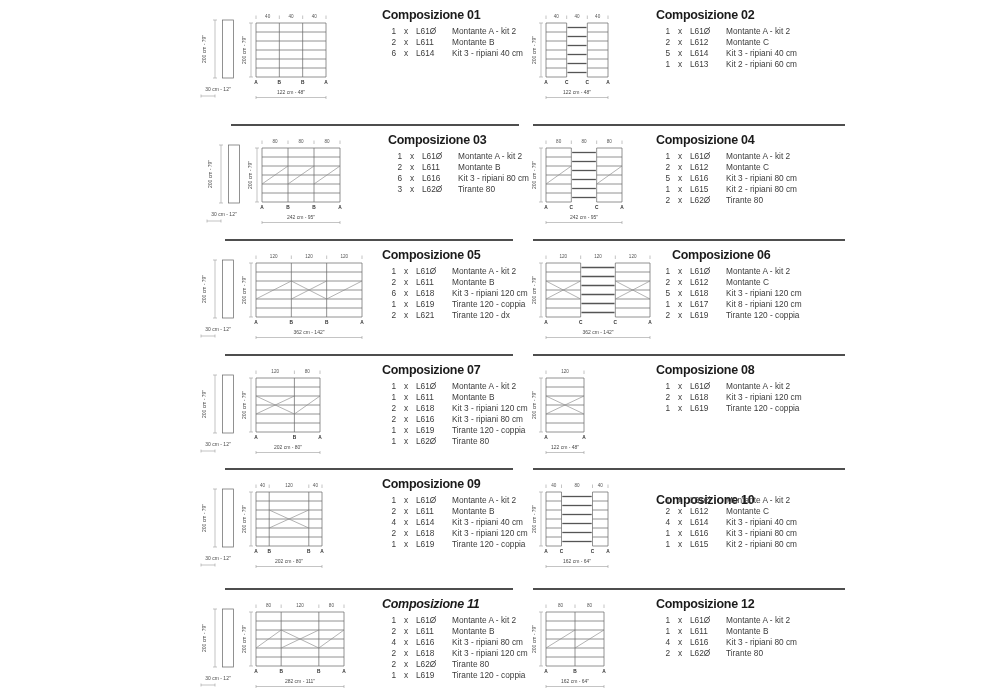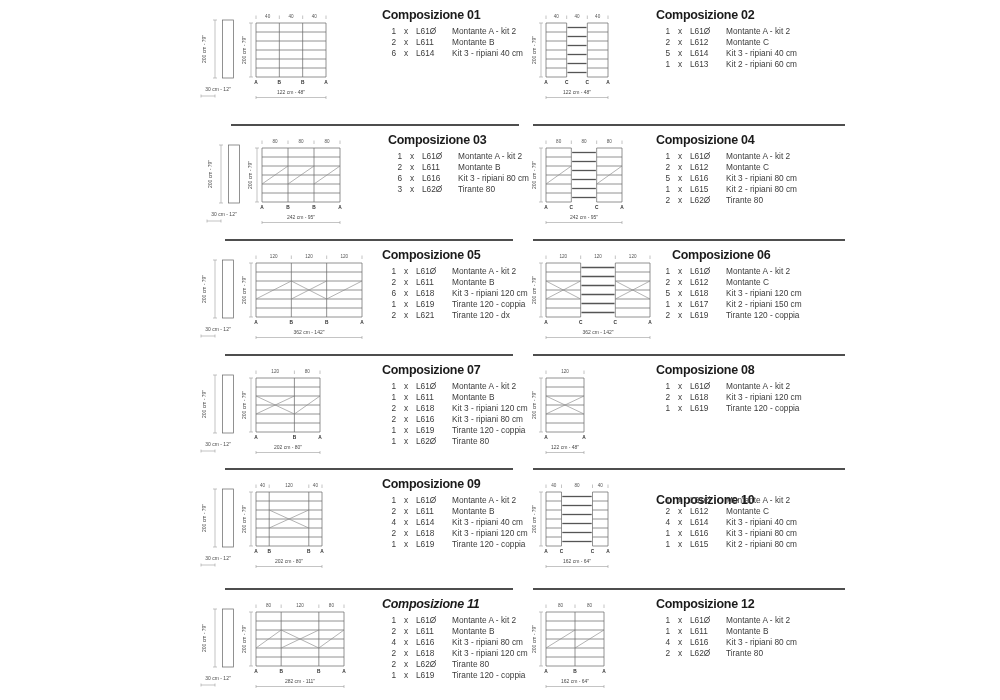--- a/index.html
+++ b/index.html
@@ -479,21 +479,21 @@
         <div class="part-row">
           <div class="pq">5</div>
           <div class="px">x</div>
           <div class="pc">L618</div>
           <div class="pn">Kit 3 - ripiani 120 cm</div>
         </div>
         <div class="part-row">
           <div class="pq">1</div>
           <div class="px">x</div>
           <div class="pc">L617</div>
-          <div class="pn">Kit 2 - ripiani 150 cm</div>
+          <div class="pn">Kit 8 - ripiani 120 cm</div>
         </div>
         <div class="part-row">
           <div class="pq">2</div>
           <div class="px">x</div>
           <div class="pc">L619</div>
           <div class="pn">Tirante 120 - coppia</div>
         </div>
       </div>
     </div>
     <div class="section" style="left: 190px; top: 357px; height: 114px;">

